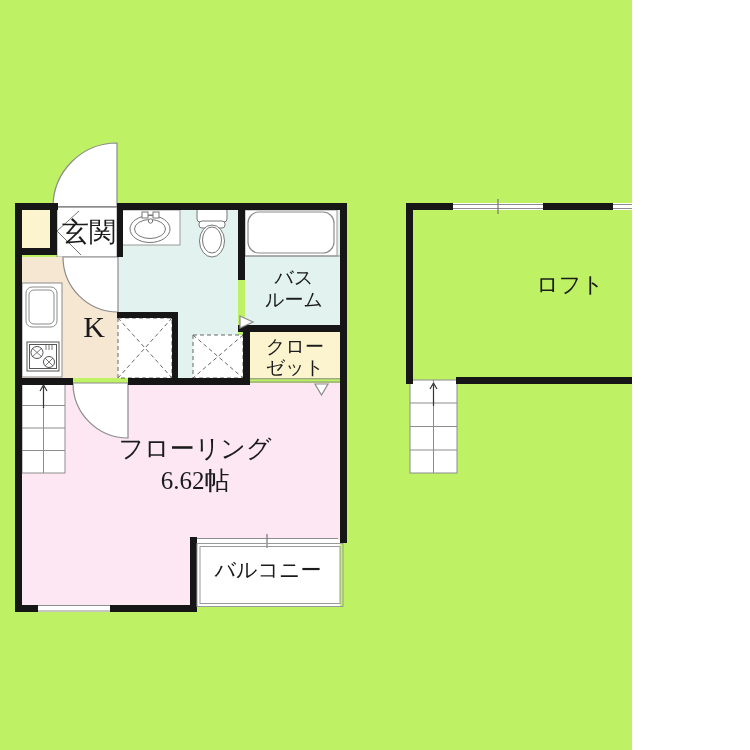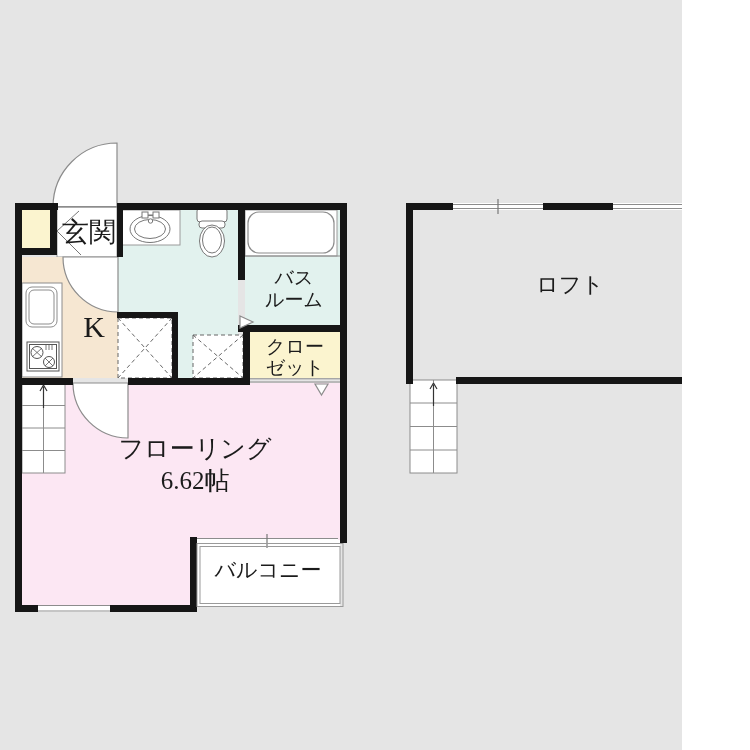--- a/index.html
+++ b/index.html
@@ -1,16 +1,16 @@
 <!DOCTYPE html>
 <html><head>
 <meta charset="utf-8">
 <style>
   html,body{margin:0;padding:0;background:#ffffff;}
-  #stage{position:relative;width:682px;height:750px;background:#e5e5e5;overflow:hidden;
+  #stage{position:relative;width:632px;height:750px;background:#bef264;overflow:hidden;
          font-family:"Liberation Serif","DejaVu Serif",serif;}
   svg{position:absolute;left:0;top:0;}
   text{font-family:"Liberation Serif","DejaVu Serif",serif;fill:#1b1b1b;}
 </style>
 </head>
 <body>
 
 <div id="stage">
 <svg width="750" height="750" viewBox="0 0 750 750">
 

